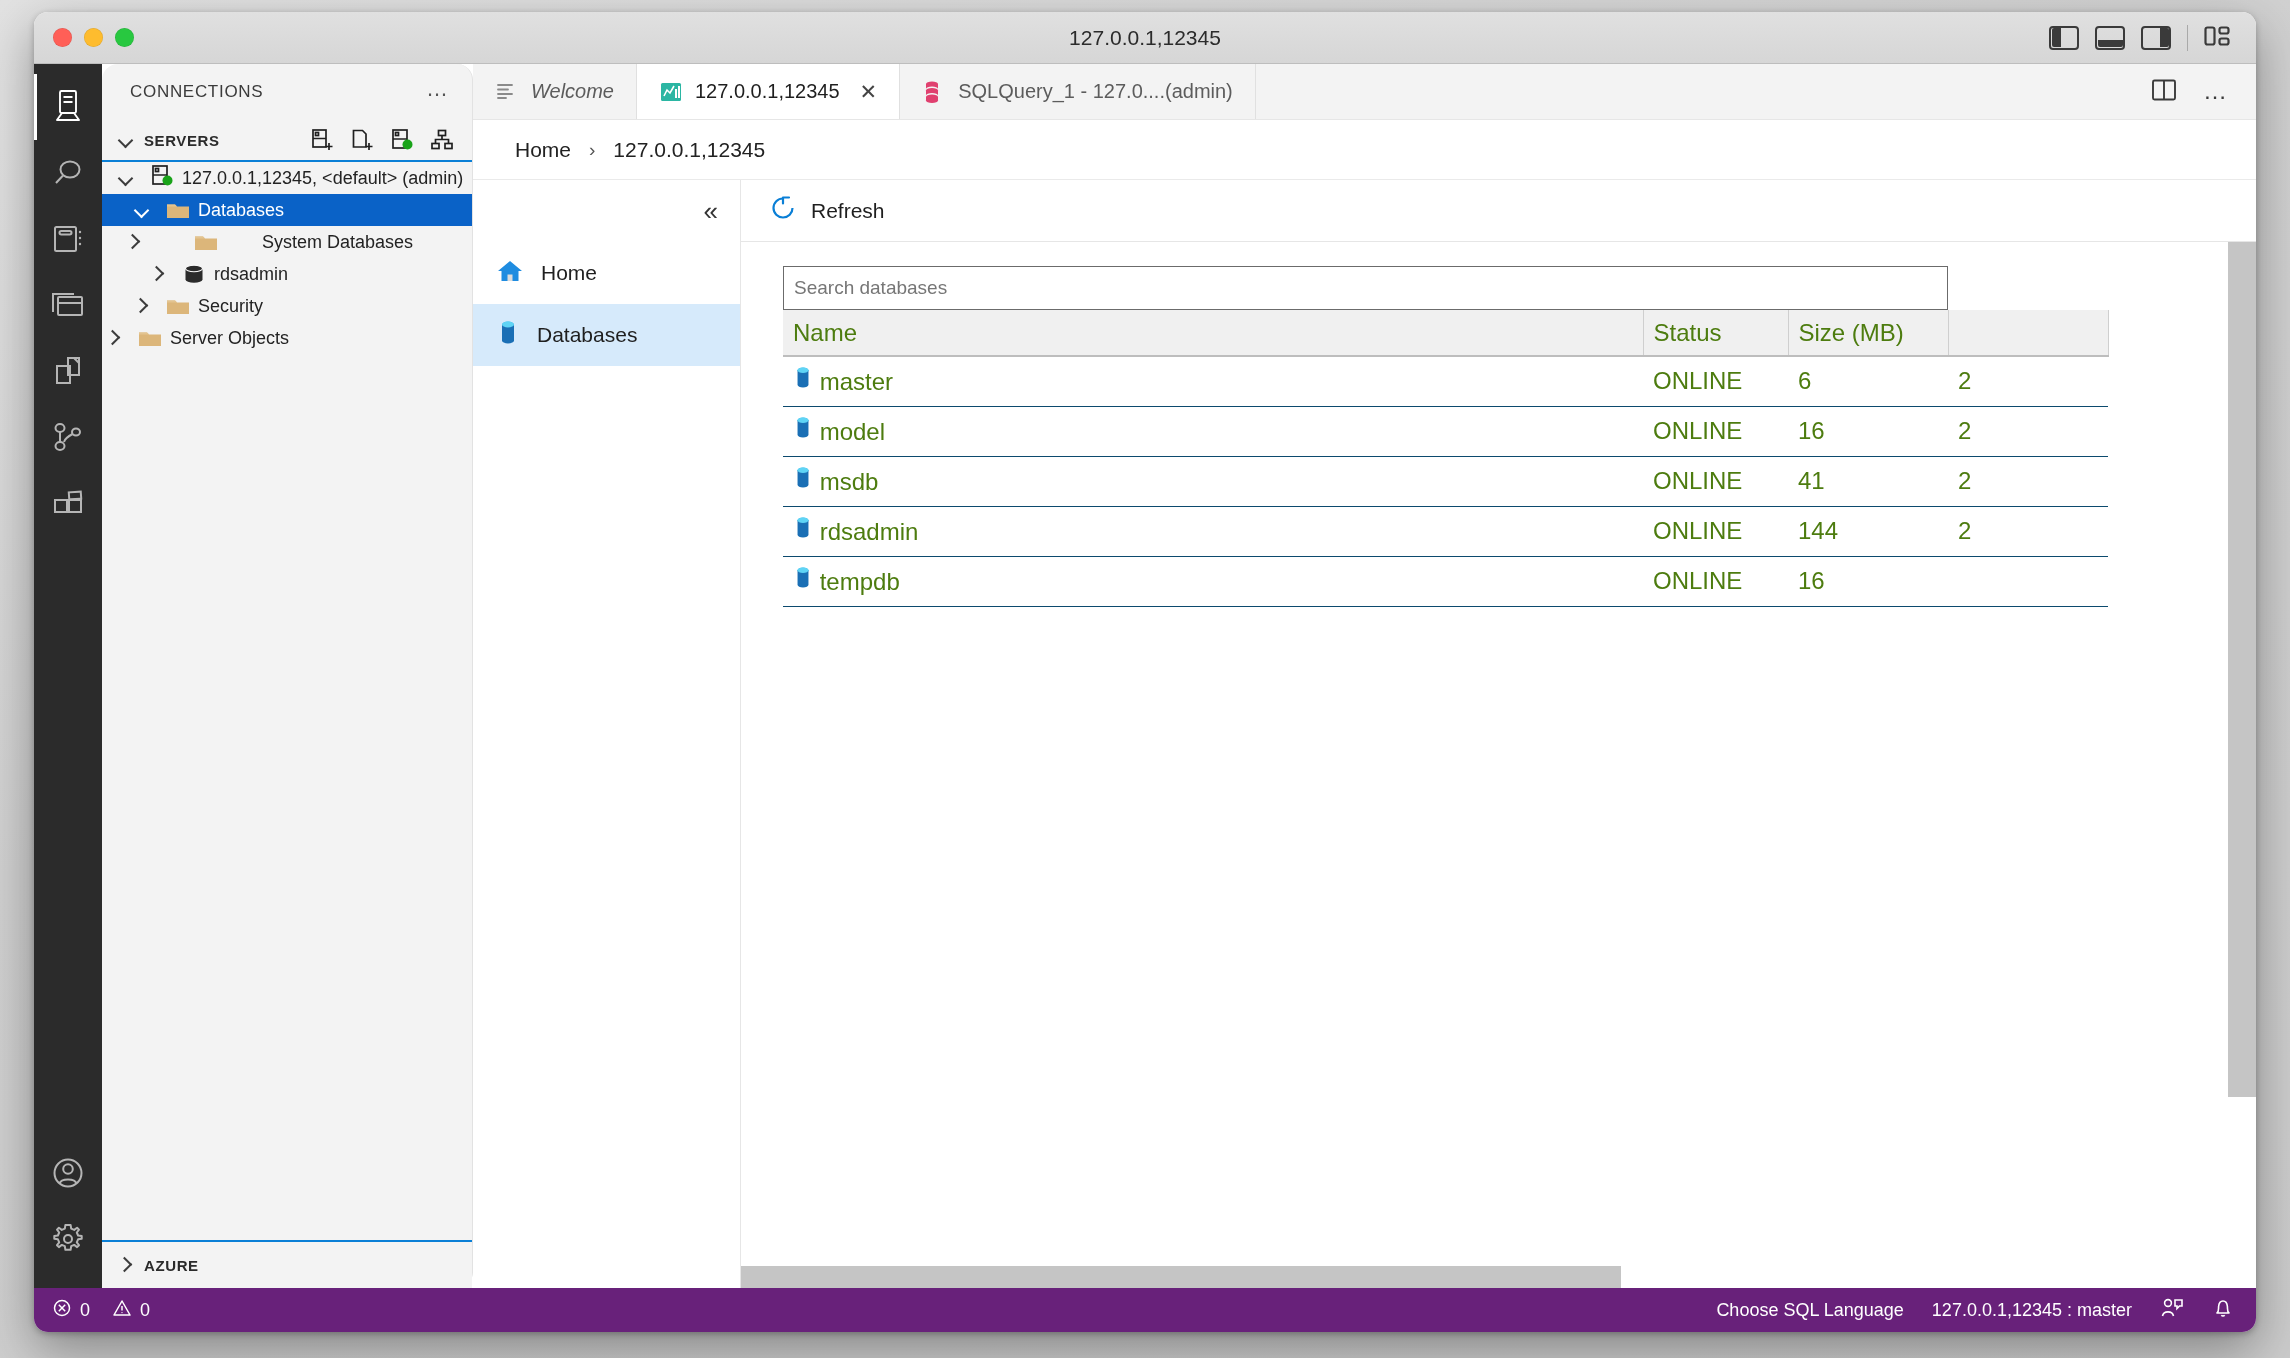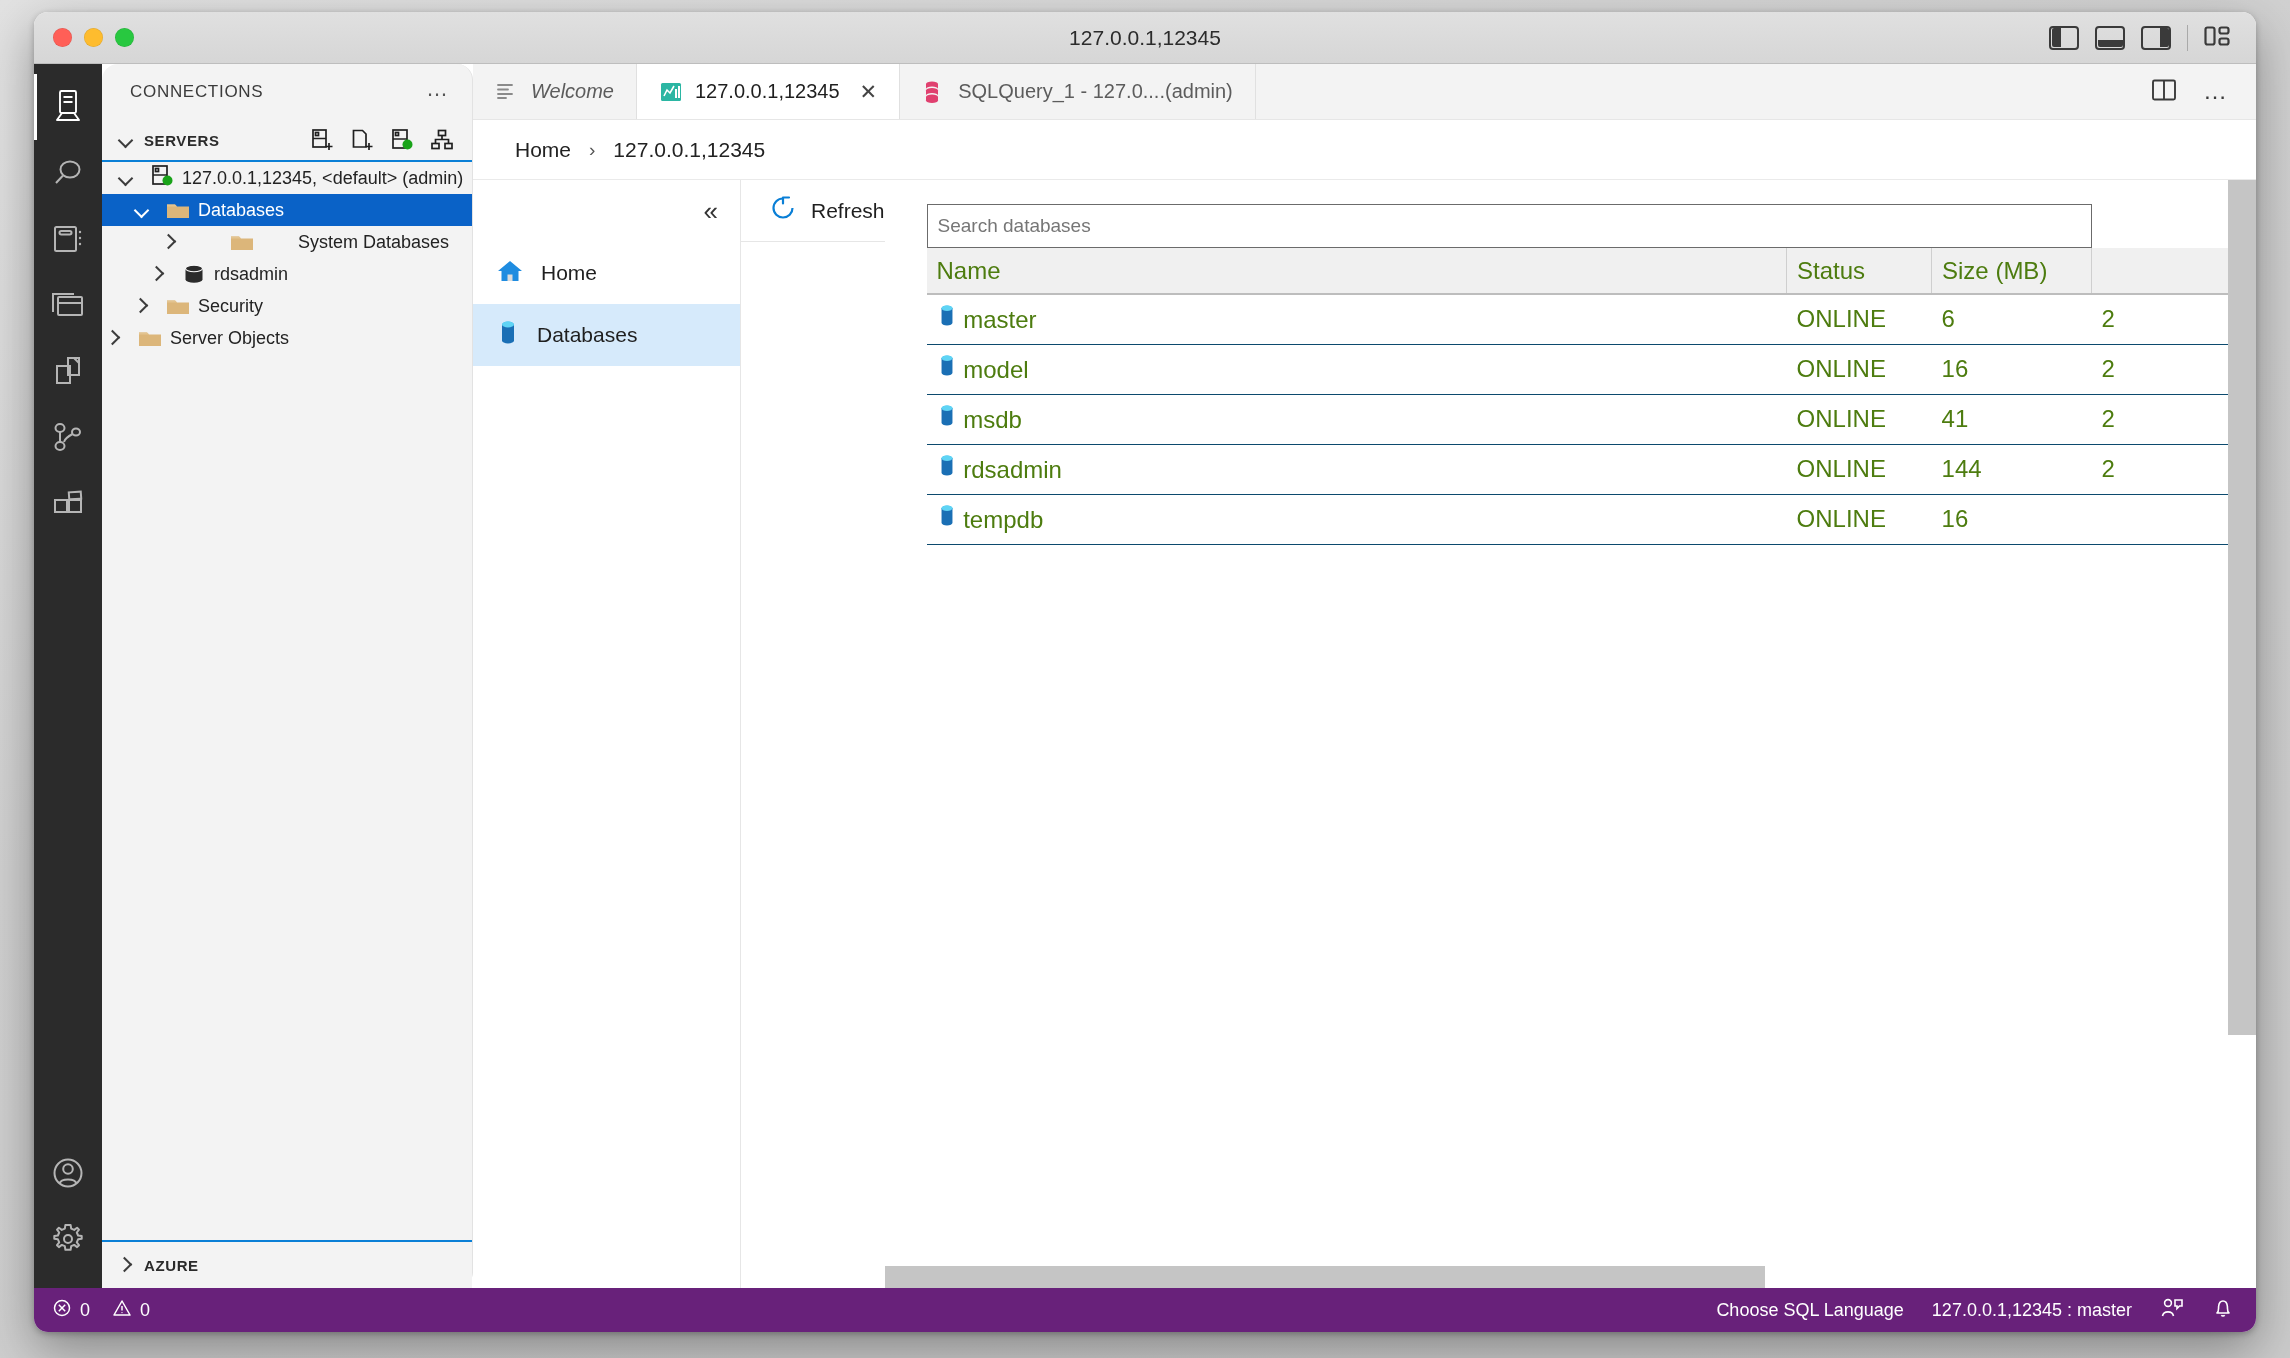--- a/index.html
+++ b/index.html
@@ -191,21 +191,21 @@
     position: relative;
   }
   #collapse-row { height: 62px; display:flex; align-items:center; justify-content:flex-end; padding-right: 22px; }
   #collapse-btn { font-size: 26px; color:#333; line-height:1; }
   .navitem {
     height: 62px; display:flex; align-items:center; gap:18px;
     padding-left: 24px; font-size: 21px; color:#1f1f1f;
   }
   .navitem.active { background:#d6eafb; }
 
-  #dashmain { flex:1 1 auto; min-width:0; display:flex; background:#fff; position:relative; }
+  #dashmain { flex:1 1 auto; min-width:0; display:flex; flex-direction:column; background:#fff; position:relative; }
   #toolbar {
     height: 62px; flex:0 0 62px; display:flex; align-items:center; gap: 14px;
     padding-left: 28px; border-bottom:1px solid #e6e6e6;
     font-size: 21px; color:#1f1f1f;
   }
   #grid-wrap { flex:1 1 auto; min-height:0; position:relative; overflow:hidden; padding: 24px 0 0 42px; }
 
   #search-box {
     height: 44px; width: 1165px;
     border: 1px solid #6b6b6b; background:#fff;
@@ -446,21 +446,21 @@
             <span class="chev"></span>
             <span style="margin-left:14px;">
               <svg class="folder-svg" width="24" height="20" viewBox="0 0 24 20">
                 <path d="M1 4.5 L1 18 L23 18 L23 6.5 L11 6.5 L9 4.5 Z" fill="#dcb67a"></path>
                 <path d="M1 4.5 L9 4.5 L11 6.5 L1 6.5 Z" fill="#e3c490"></path>
               </svg>
             </span>
             <span class="tlabel">Databases</span>
           </div>
 
-          <div class="trow" style="padding-left:56px;gap:36px;">
+          <div class="trow" style="padding-left:20px;gap:36px;">
             <span class="chev right"></span>
             <span style="margin-left:14px;">
               <svg class="folder-svg" width="24" height="20" viewBox="0 0 24 20">
                 <path d="M1 4.5 L1 18 L23 18 L23 6.5 L11 6.5 L9 4.5 Z" fill="#dcb67a"></path>
                 <path d="M1 4.5 L9 4.5 L11 6.5 L1 6.5 Z" fill="#e3c490"></path>
               </svg>
             </span>
             <span class="tlabel">System Databases</span>
           </div>
 

